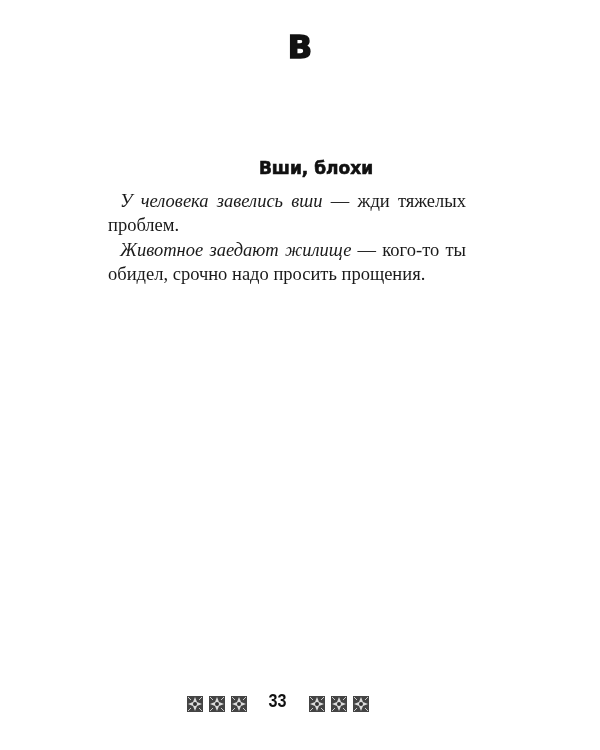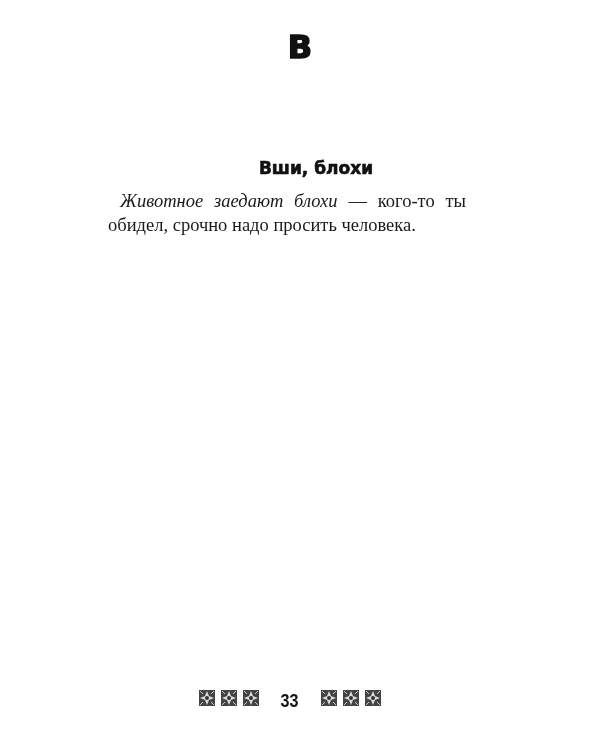--- a/index.html
+++ b/index.html
@@ -17,42 +17,43 @@
     color: #111; -webkit-text-stroke: 0.6px #111;
   }
   .body {
     position: absolute; left: 108px; top: 189px; width: 358px;
     font-family: "Liberation Serif", serif; font-size: 18.5px; line-height: 24.4px;
     color: #1a1a1a;
   }
   .para { text-indent: 12px; text-align: justify; text-align-last: left; margin: 0; }
   .para .it { font-style: italic; }
   .footer {
-    position: absolute; left: 16px; width: 548px; top: 690px;
-    display: flex; justify-content: center; align-items: flex-start; gap: 0;
+    position: absolute; left: 4px; width: 548px; top: 690px;
+    display: flex; justify-content: center; align-items: flex-end; gap: 0;
   }
   .orn-group { display: flex; gap: 6px; }
   .orn {
     width: 16px; height: 16px; position: relative; display: inline-block;
   }
   .orn svg { width: 16px; height: 16px; display: block; }
   .pagenum {
     font-family: "Liberation Sans", sans-serif; font-weight: bold; font-size: 19px;
     color: #111; margin: 0 20px; transform: scaleX(0.85);
   }
 </style>
 </head>
 <body>
 
 <div class="page">
   <div class="letter">В</div>
   <div class="heading">Вши, блохи</div>
 
   <div class="body">
-    <p class="para"><span class="it">Животное заедают блохи</span><span> — кого-то ты обидел, срочно надо просить человека.</span></p>
+    <p class="para"><span class="it">У человека завелись вши</span><span> — жди тяжелых проблем.</span></p>
+    <p class="para"><span class="it">Животное заедают жилище</span><span> — кого-то ты обидел, срочно надо просить прощения.</span></p>
   </div>
 
   <div class="footer">
     <div class="orn-group">
       <span class="orn">
           <svg viewBox="0 0 16 16">
             <rect x="0" y="0" width="16" height="16" fill="#444"></rect>
             <path d="M8 1 L10 6 L15 8 L10 10 L8 15 L6 10 L1 8 L6 6 Z" fill="#ddd"></path>
             <circle cx="8" cy="8" r="2" fill="#333"></circle>
             <path d="M1 1 L4 4 M15 1 L12 4 M1 15 L4 12 M15 15 L12 12" stroke="#ccc" stroke-width="1"></path>

